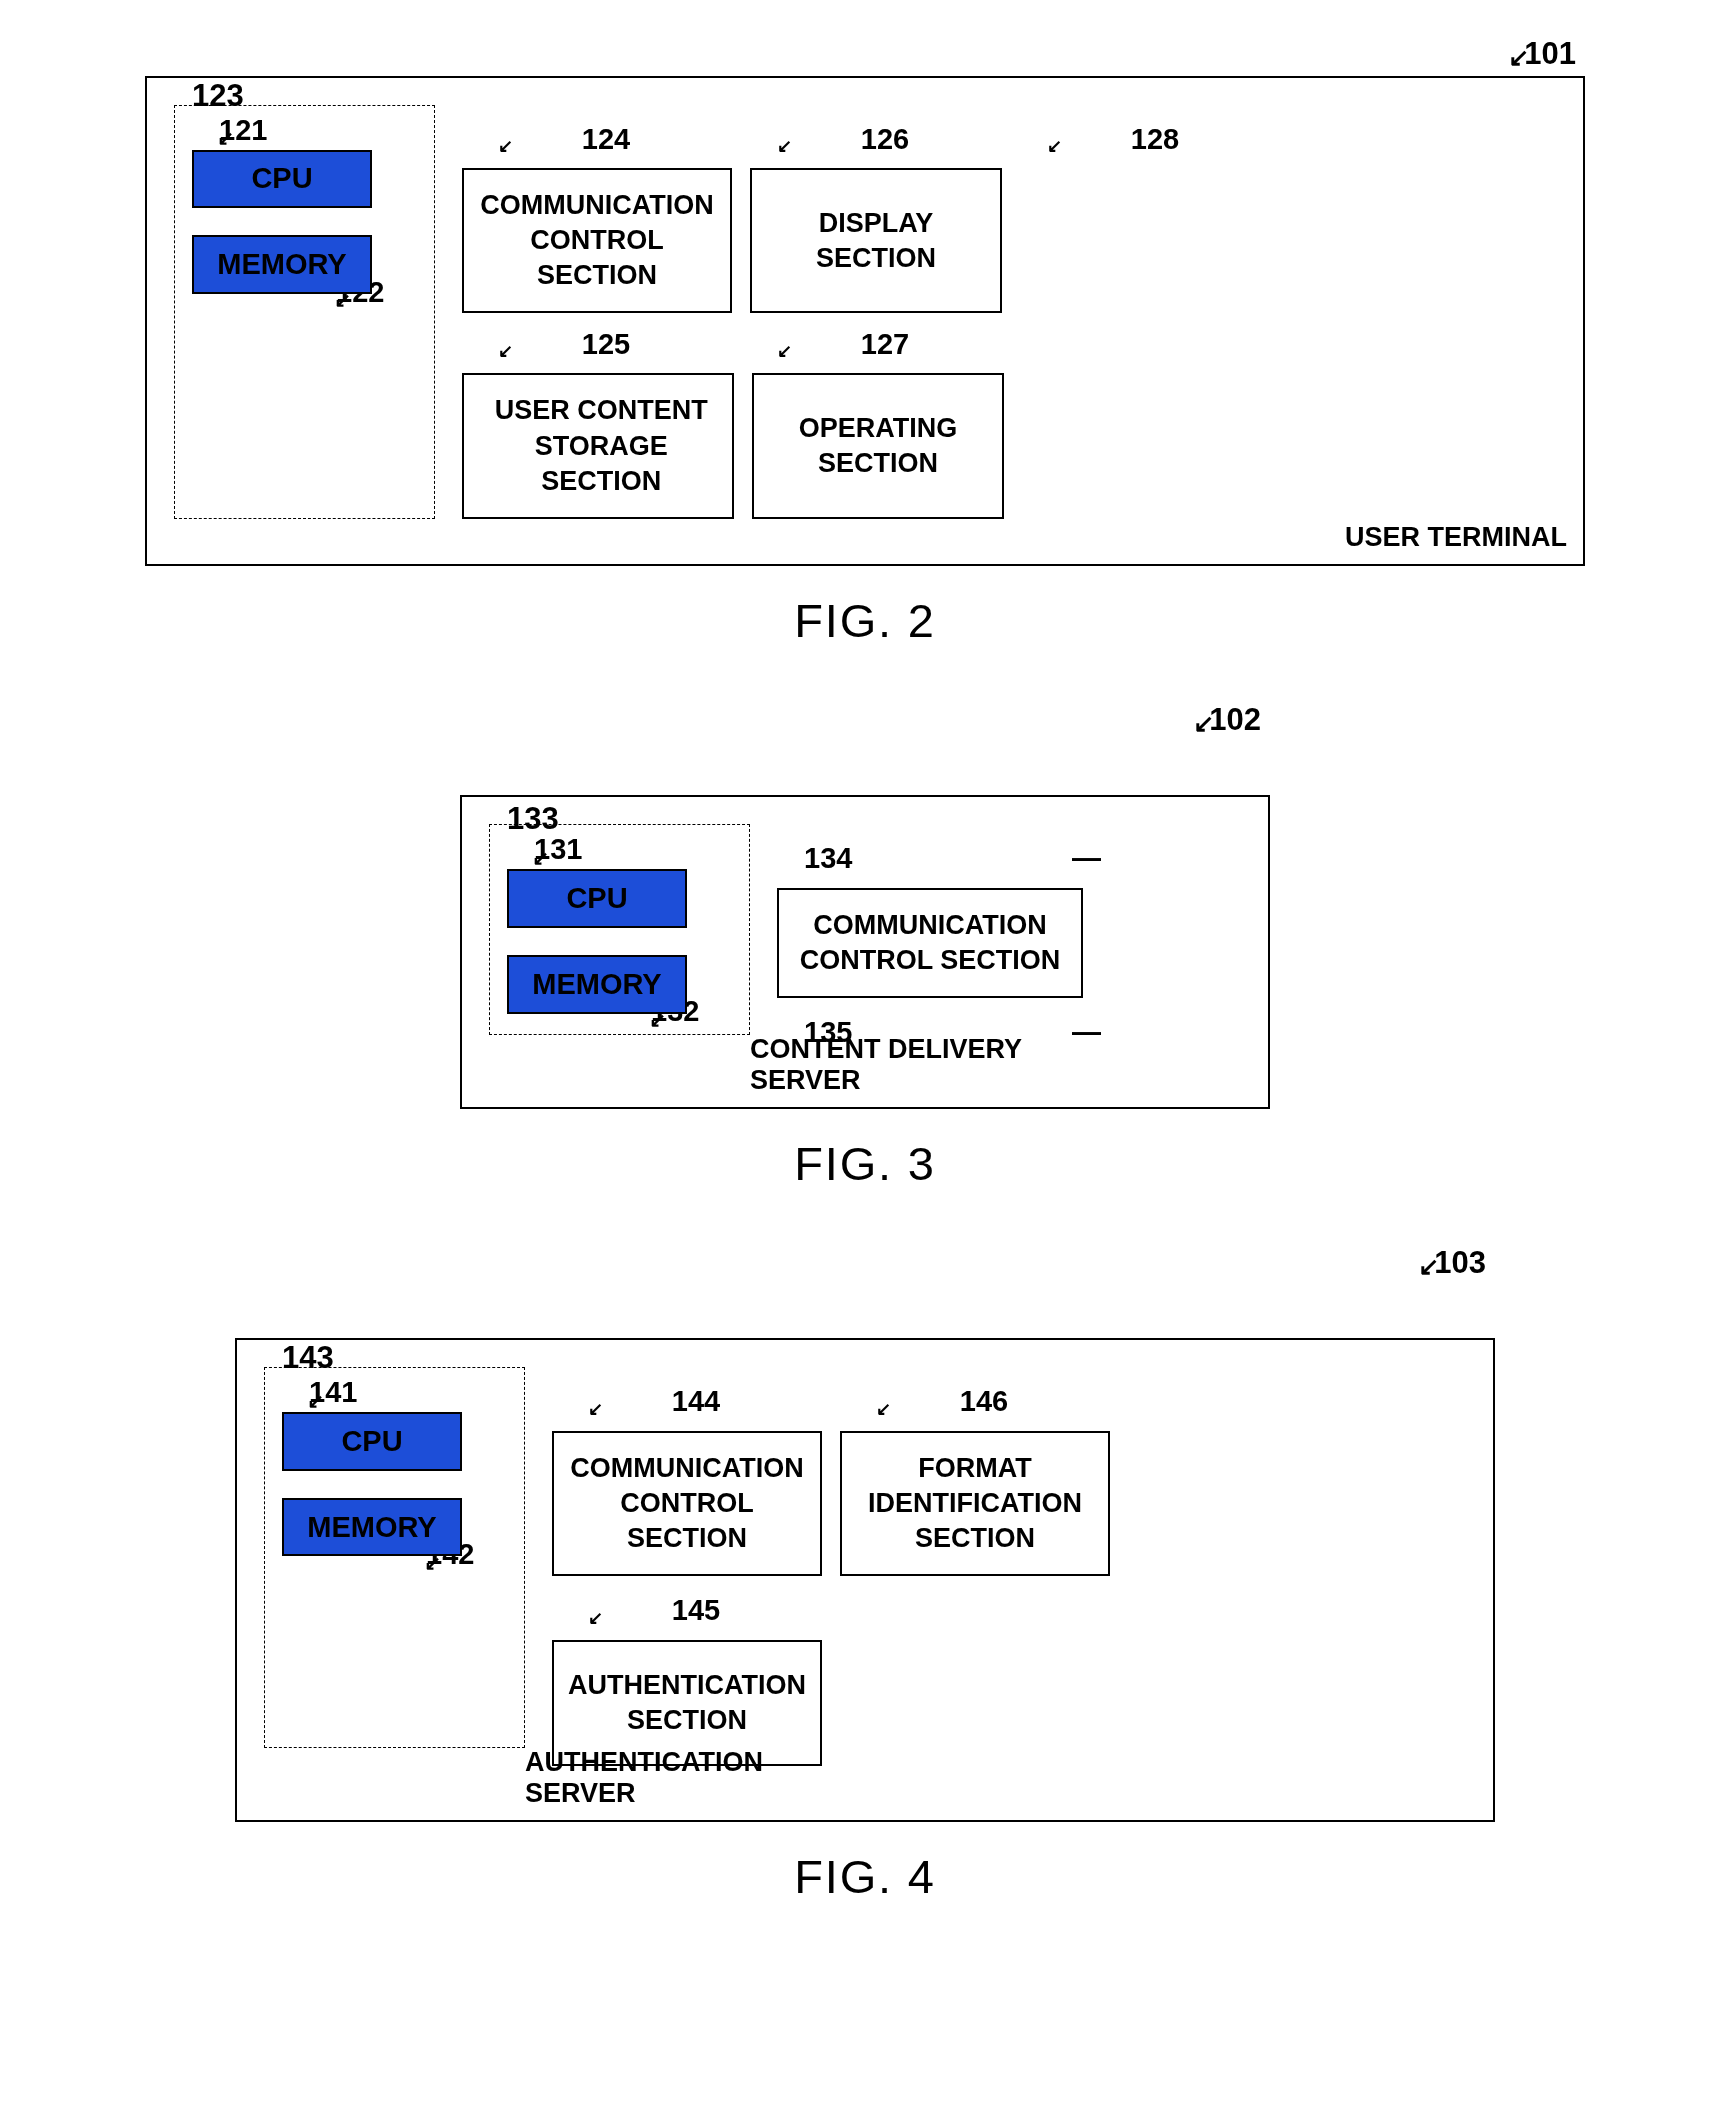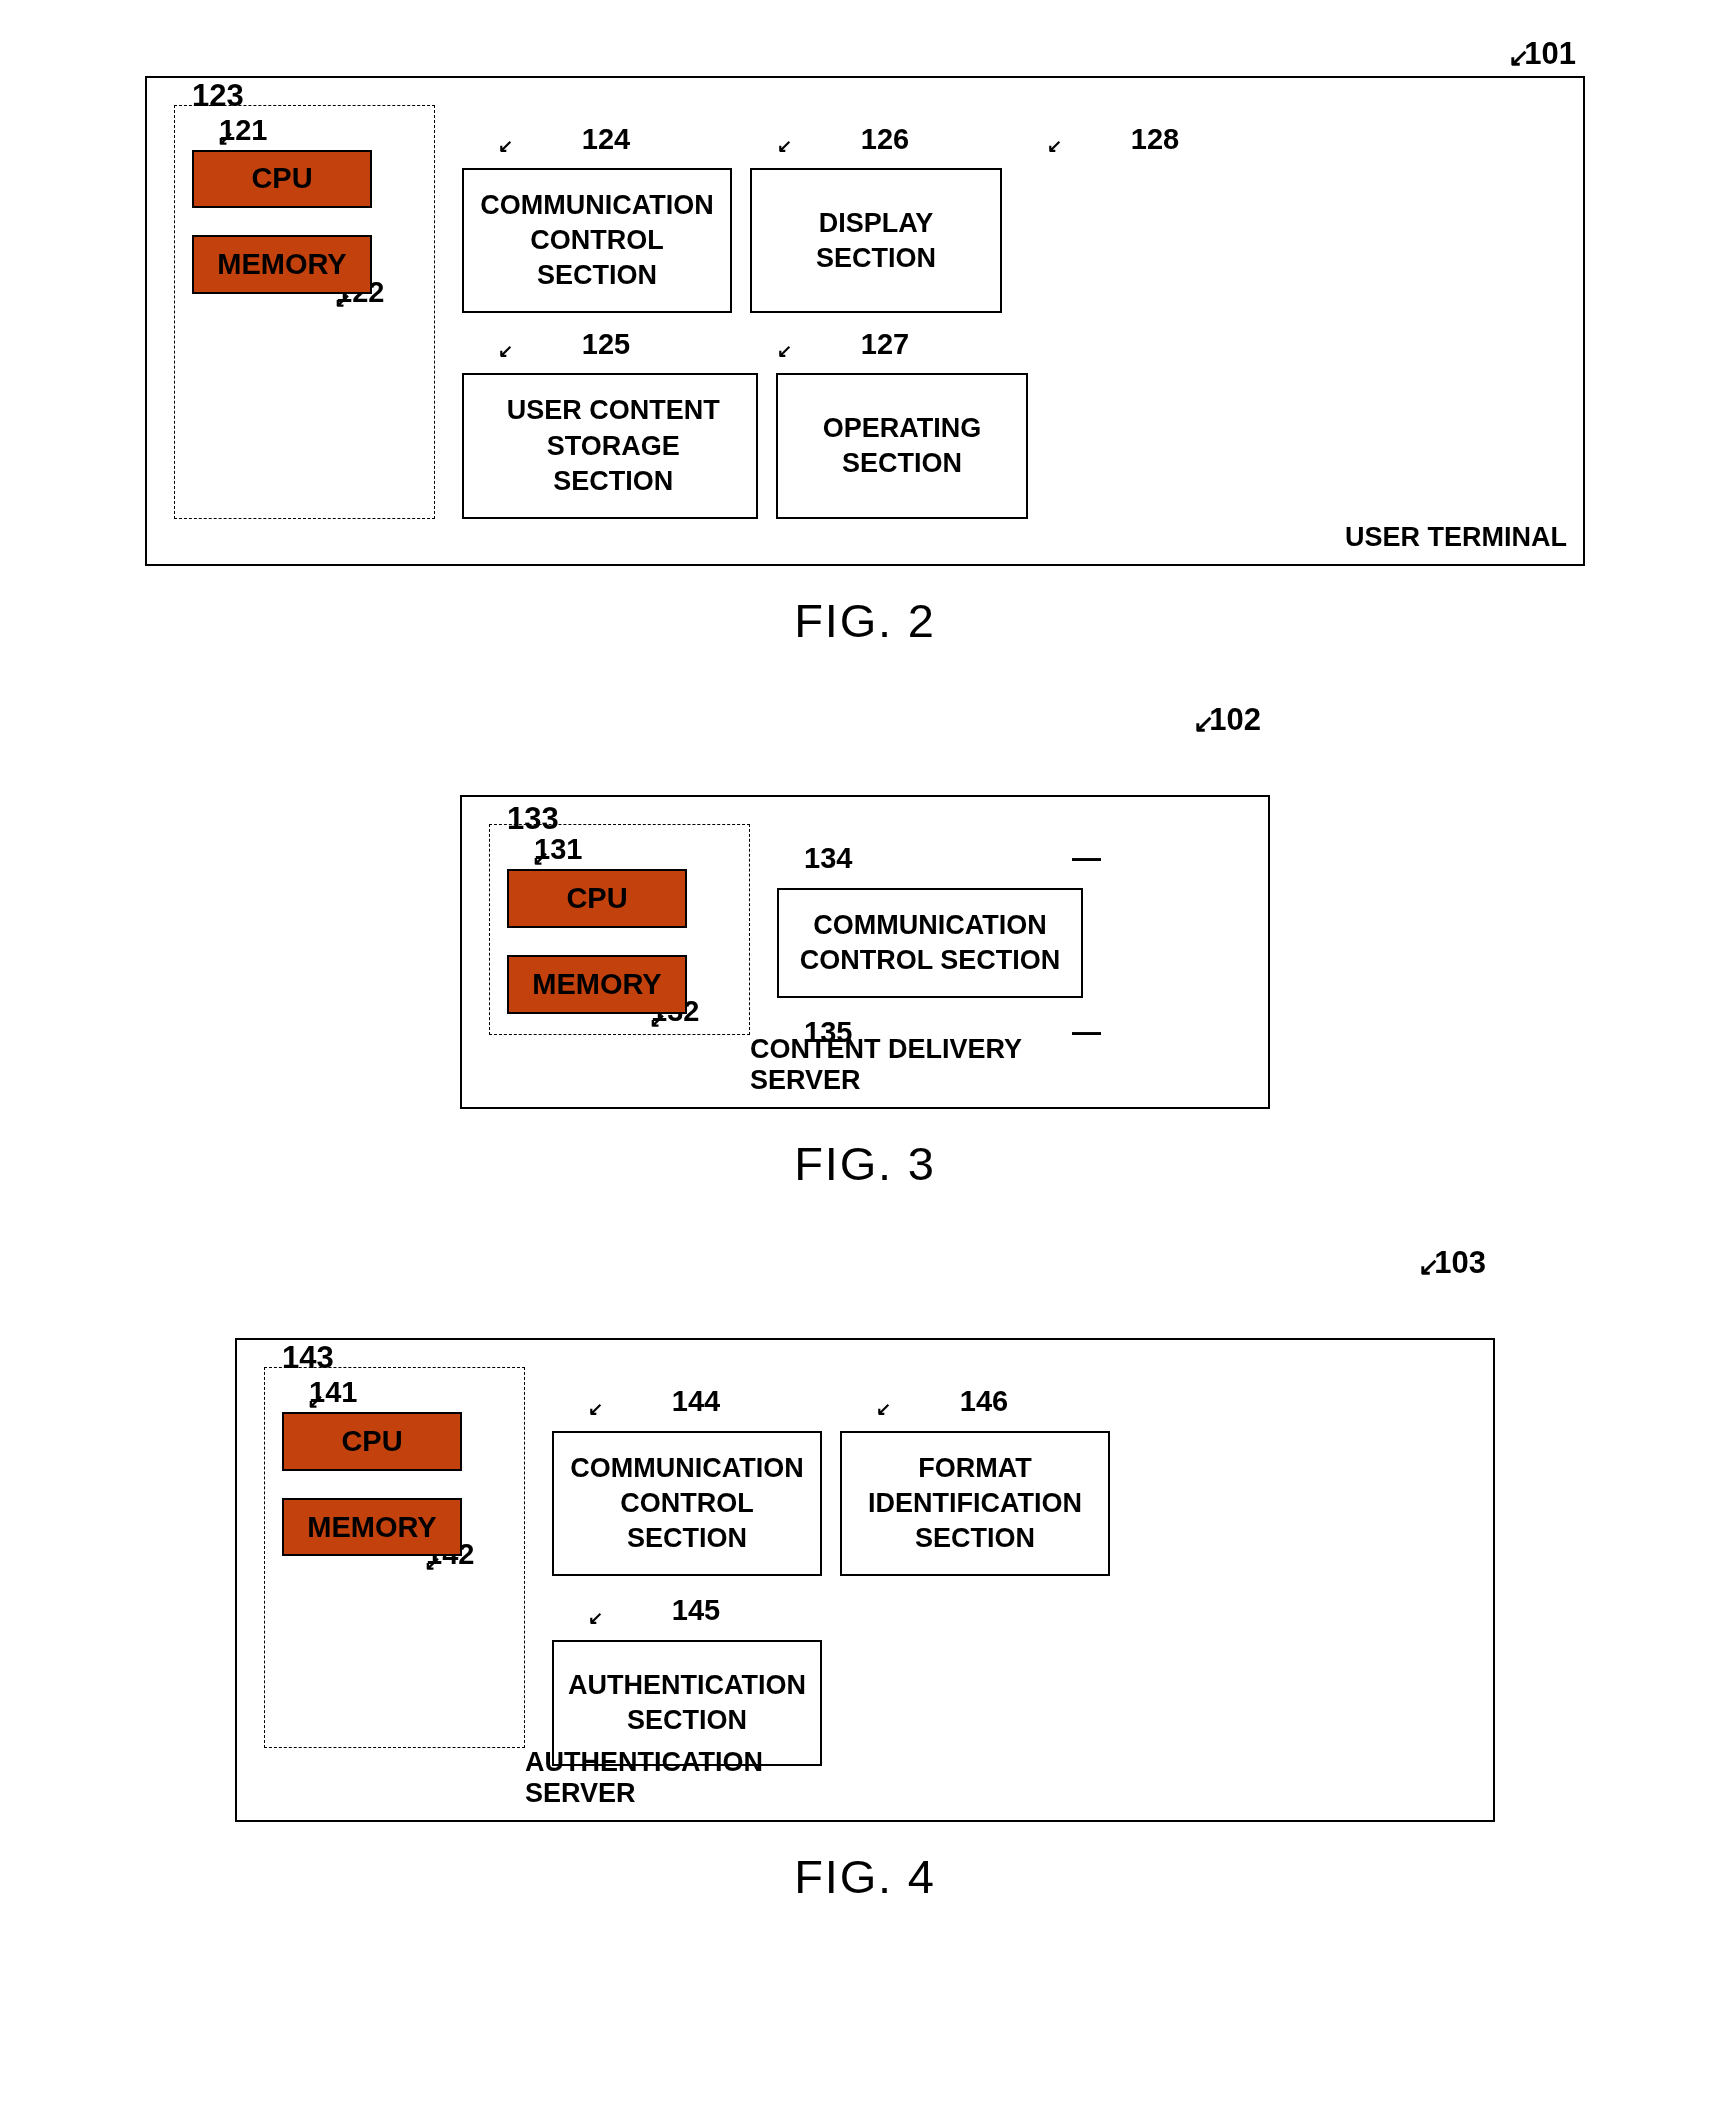--- a/index.html
+++ b/index.html
@@ -58,21 +58,21 @@
 
     .box-component {
       border: 2.7px solid #000;
       display: flex;
       align-items: center;
       justify-content: center;
       font-size: 29px;
       font-weight: bold;
       text-align: center;
       padding: 10.8px 9px;
-      background: #c2410c;
+      background: #1d4ed8;
     }
 
     .fig2-row {
       display: flex;
       gap: 18px;
     }
 
     .section-box {
       border: 2.7px solid #000;
       display: flex;
@@ -253,21 +253,21 @@
               <span>125</span>
               <span style="font-size:18px; position:absolute; left:27px; top:12.6px;">↙</span>
             </div>
             <div style="width:252px; text-align:center; font-size:29px; font-weight:bold; position:relative;">
               <span>127</span>
               <span style="font-size:18px; position:absolute; left:18px; top:12.6px;">↙</span>
             </div>
           </div>
 
           <div class="fig2-row">
-            <div class="section-box" style="width:296px; min-height:126px;padding-left:20px;">
+            <div class="section-box" style="width:272px; min-height:126px;padding-left:20px;">
               <span>USER CONTENT<br>STORAGE<br>SECTION</span>
             </div>
             <div class="section-box" style="width:252px; min-height:126px;">
               <span>OPERATING<br>SECTION</span>
             </div>
           </div>
         </div>
       </div>
 
       <div class="user-terminal-label">USER TERMINAL</div>

